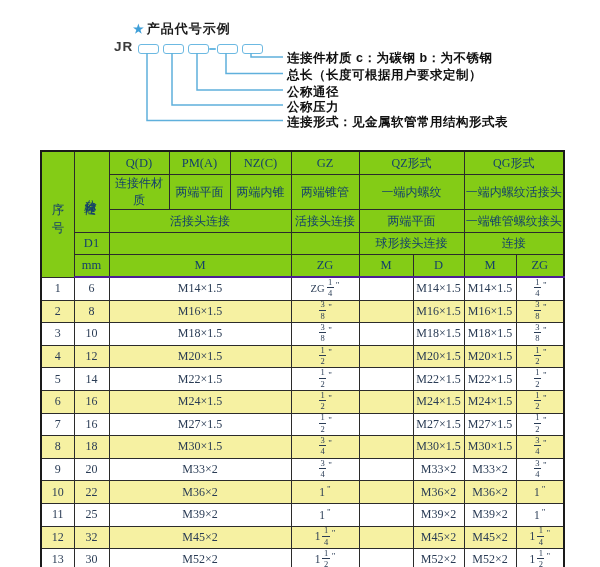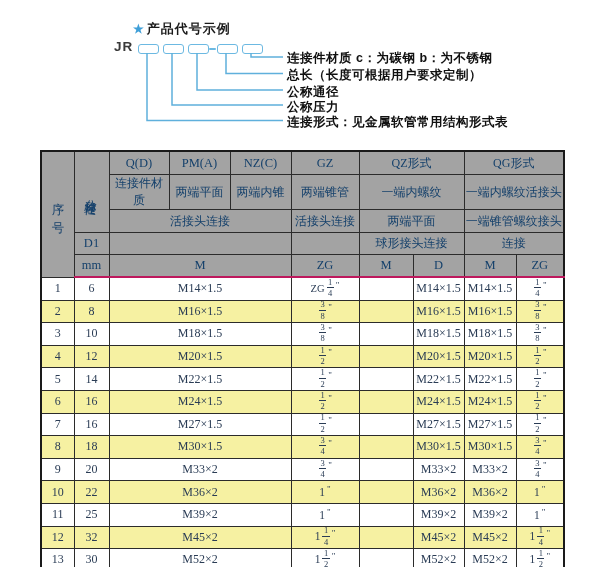--- a/index.html
+++ b/index.html
@@ -22,23 +22,23 @@
 
   
   .table-title{position:absolute;left:31px;top:124px;font-family:"DejaVu Serif","Liberation Serif",serif;
                font-weight:bold;font-style:italic;font-size:19px;color:#000;letter-spacing:2.5px;}
 
   
   table.ref{position:absolute;left:40px;top:150px;width:523px;border-collapse:collapse;
             table-layout:fixed;border:2px solid #1a1a1a;}
   table.ref td{border:1px solid #2b2b2b;text-align:center;vertical-align:middle;
                padding:0;overflow:hidden;}
-  thead td{background:#a3a3a3;color:#14406b;font-size:12px;font-weight:normal;height:22px;}
+  thead td{background:#84cc16;color:#14406b;font-size:12px;font-weight:normal;height:22px;}
   thead tr:nth-child(4) td, thead tr:nth-child(5) td{height:21px;}
-  thead tr:nth-child(5) td{border-bottom:2px solid #be185d;}
+  thead tr:nth-child(5) td{border-bottom:2px solid #4c1d95;}
   thead .lat{font-size:12.5px;}
   tbody td{height:21.6px;font-size:12px;color:#2a3c55;background:#fff;}
   tbody tr.alt td{background:#f6f1a2;}
   .vert{writing-mode:vertical-rl;text-orientation:upright;display:inline-block;line-height:1;}
   .vert.seq{letter-spacing:1.6em;font-size:12.5px;}
   .vert.dn{letter-spacing:0.12em;font-size:12px;transform:rotate(6deg);}
 
   
   .frac{display:inline-flex;flex-direction:column;align-items:center;vertical-align:middle;
         font-size:8.5px;line-height:1;margin:0 1px;position:relative;top:-1px;}

